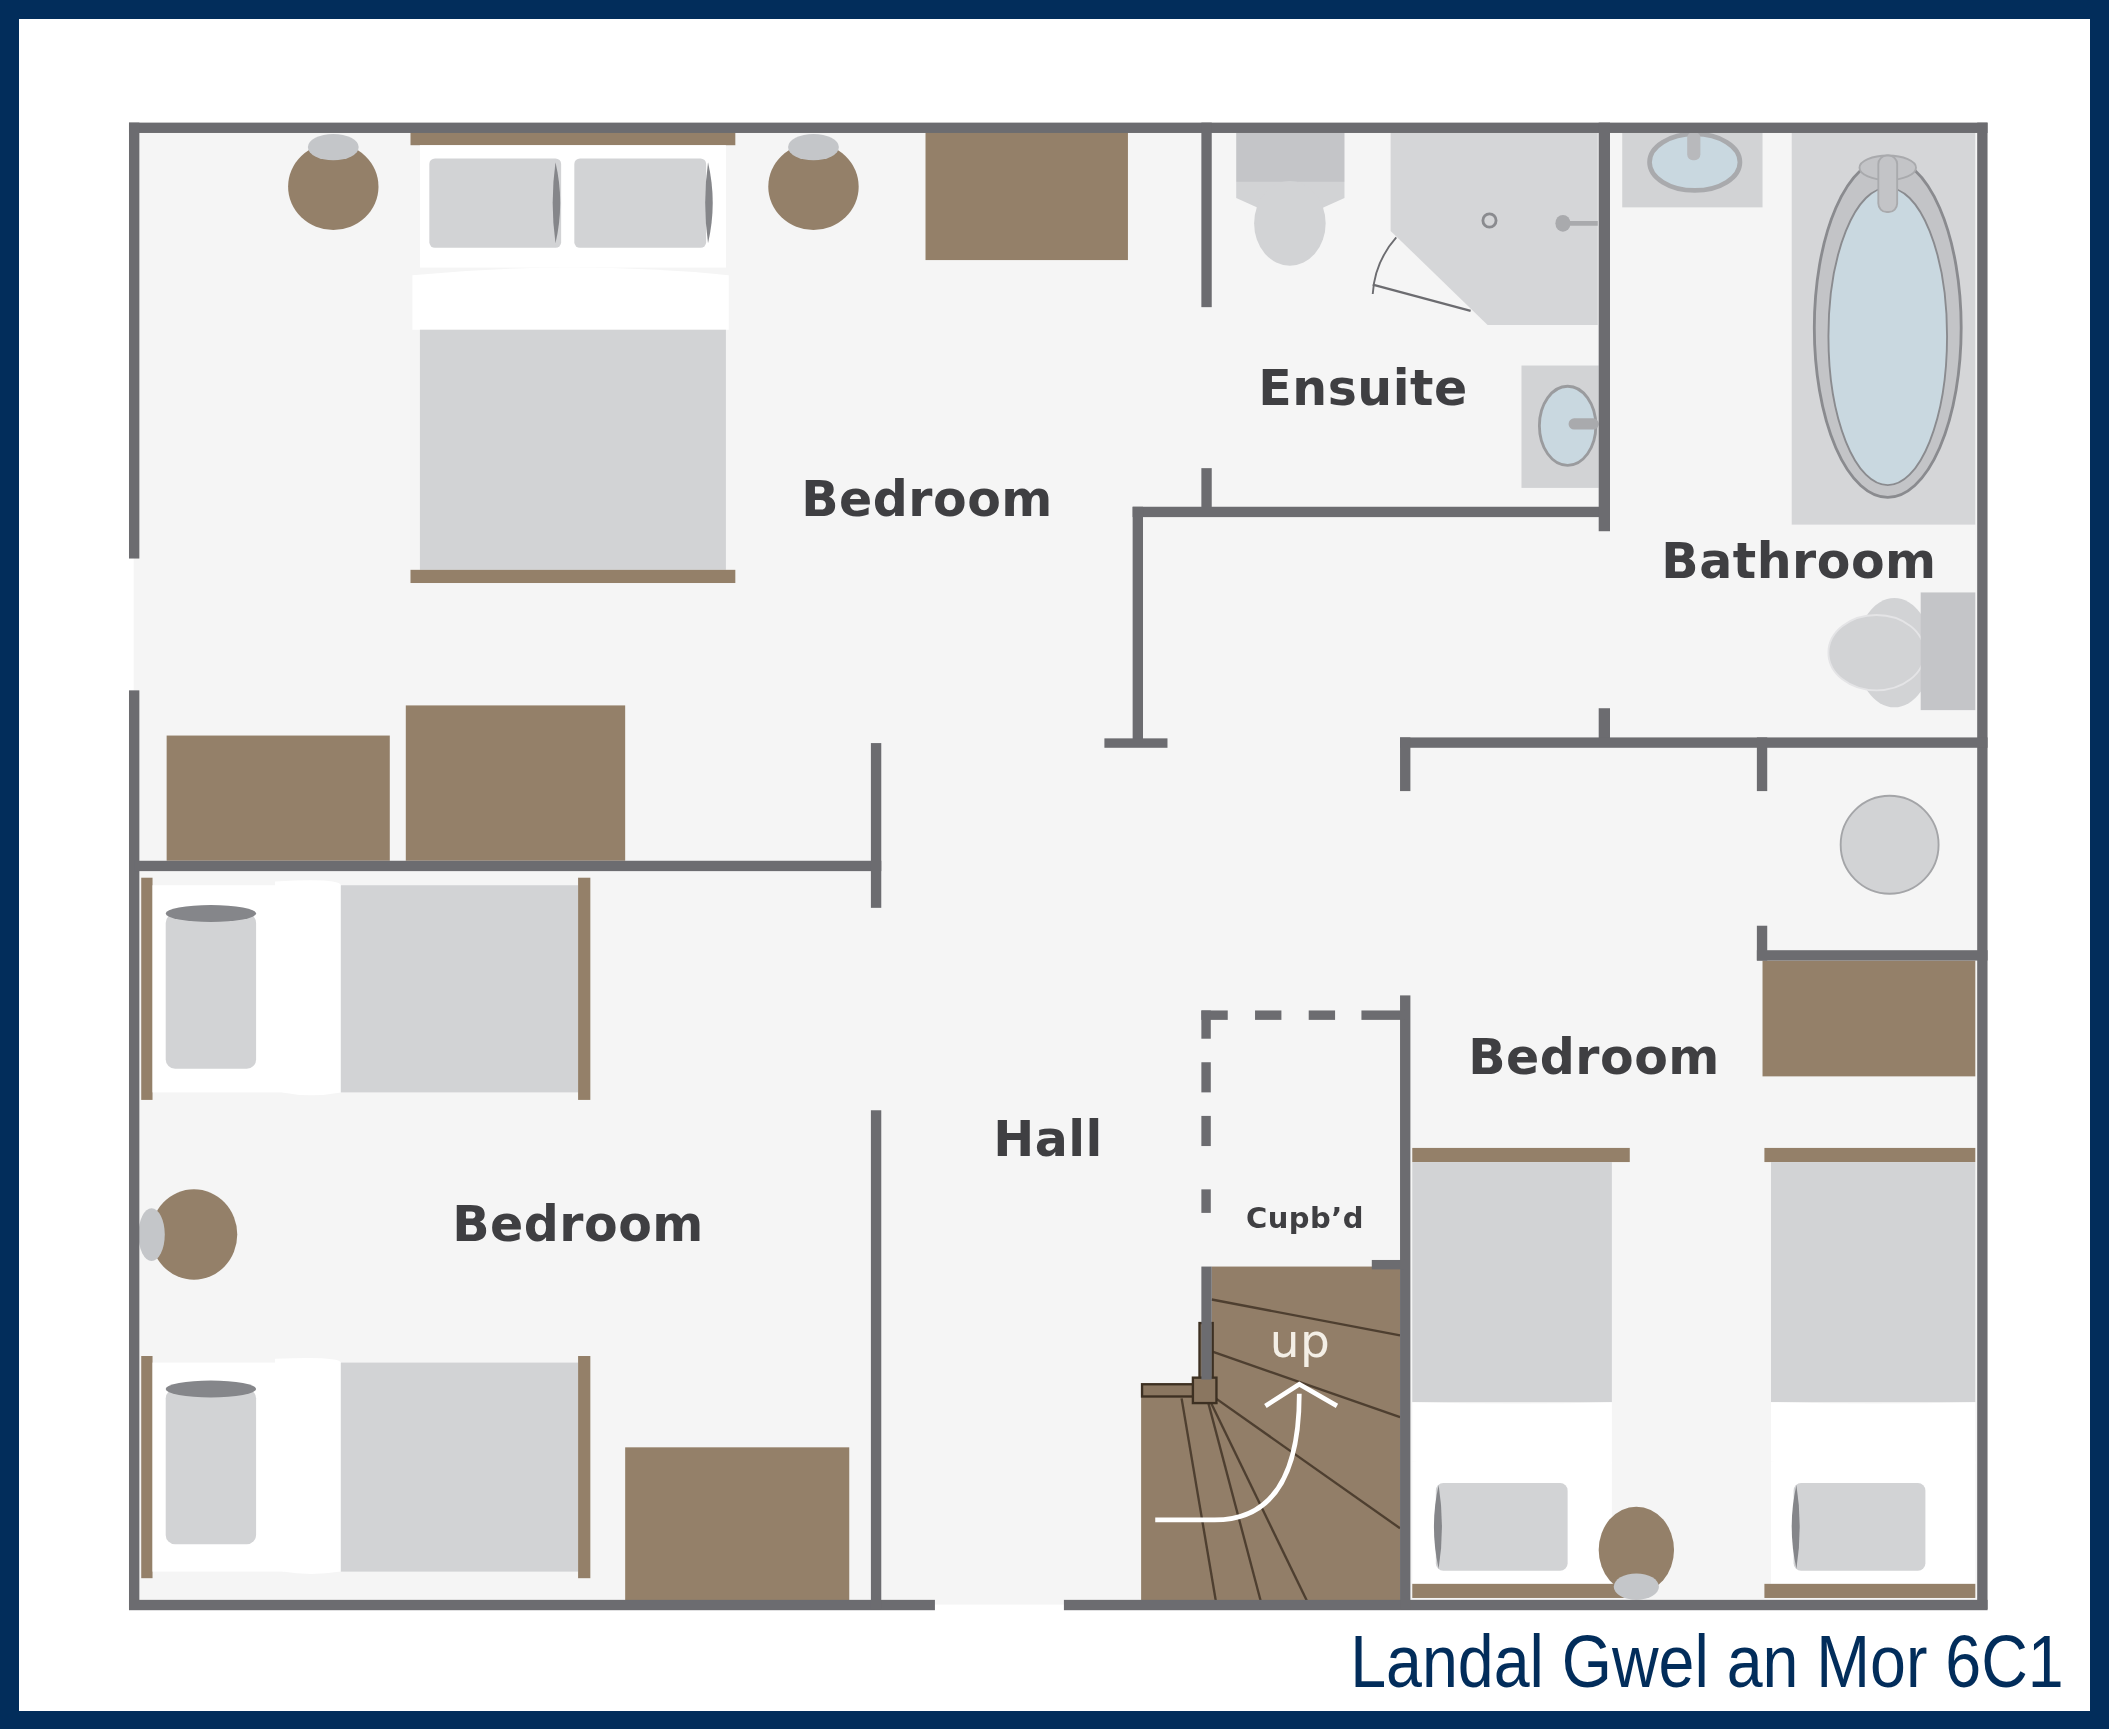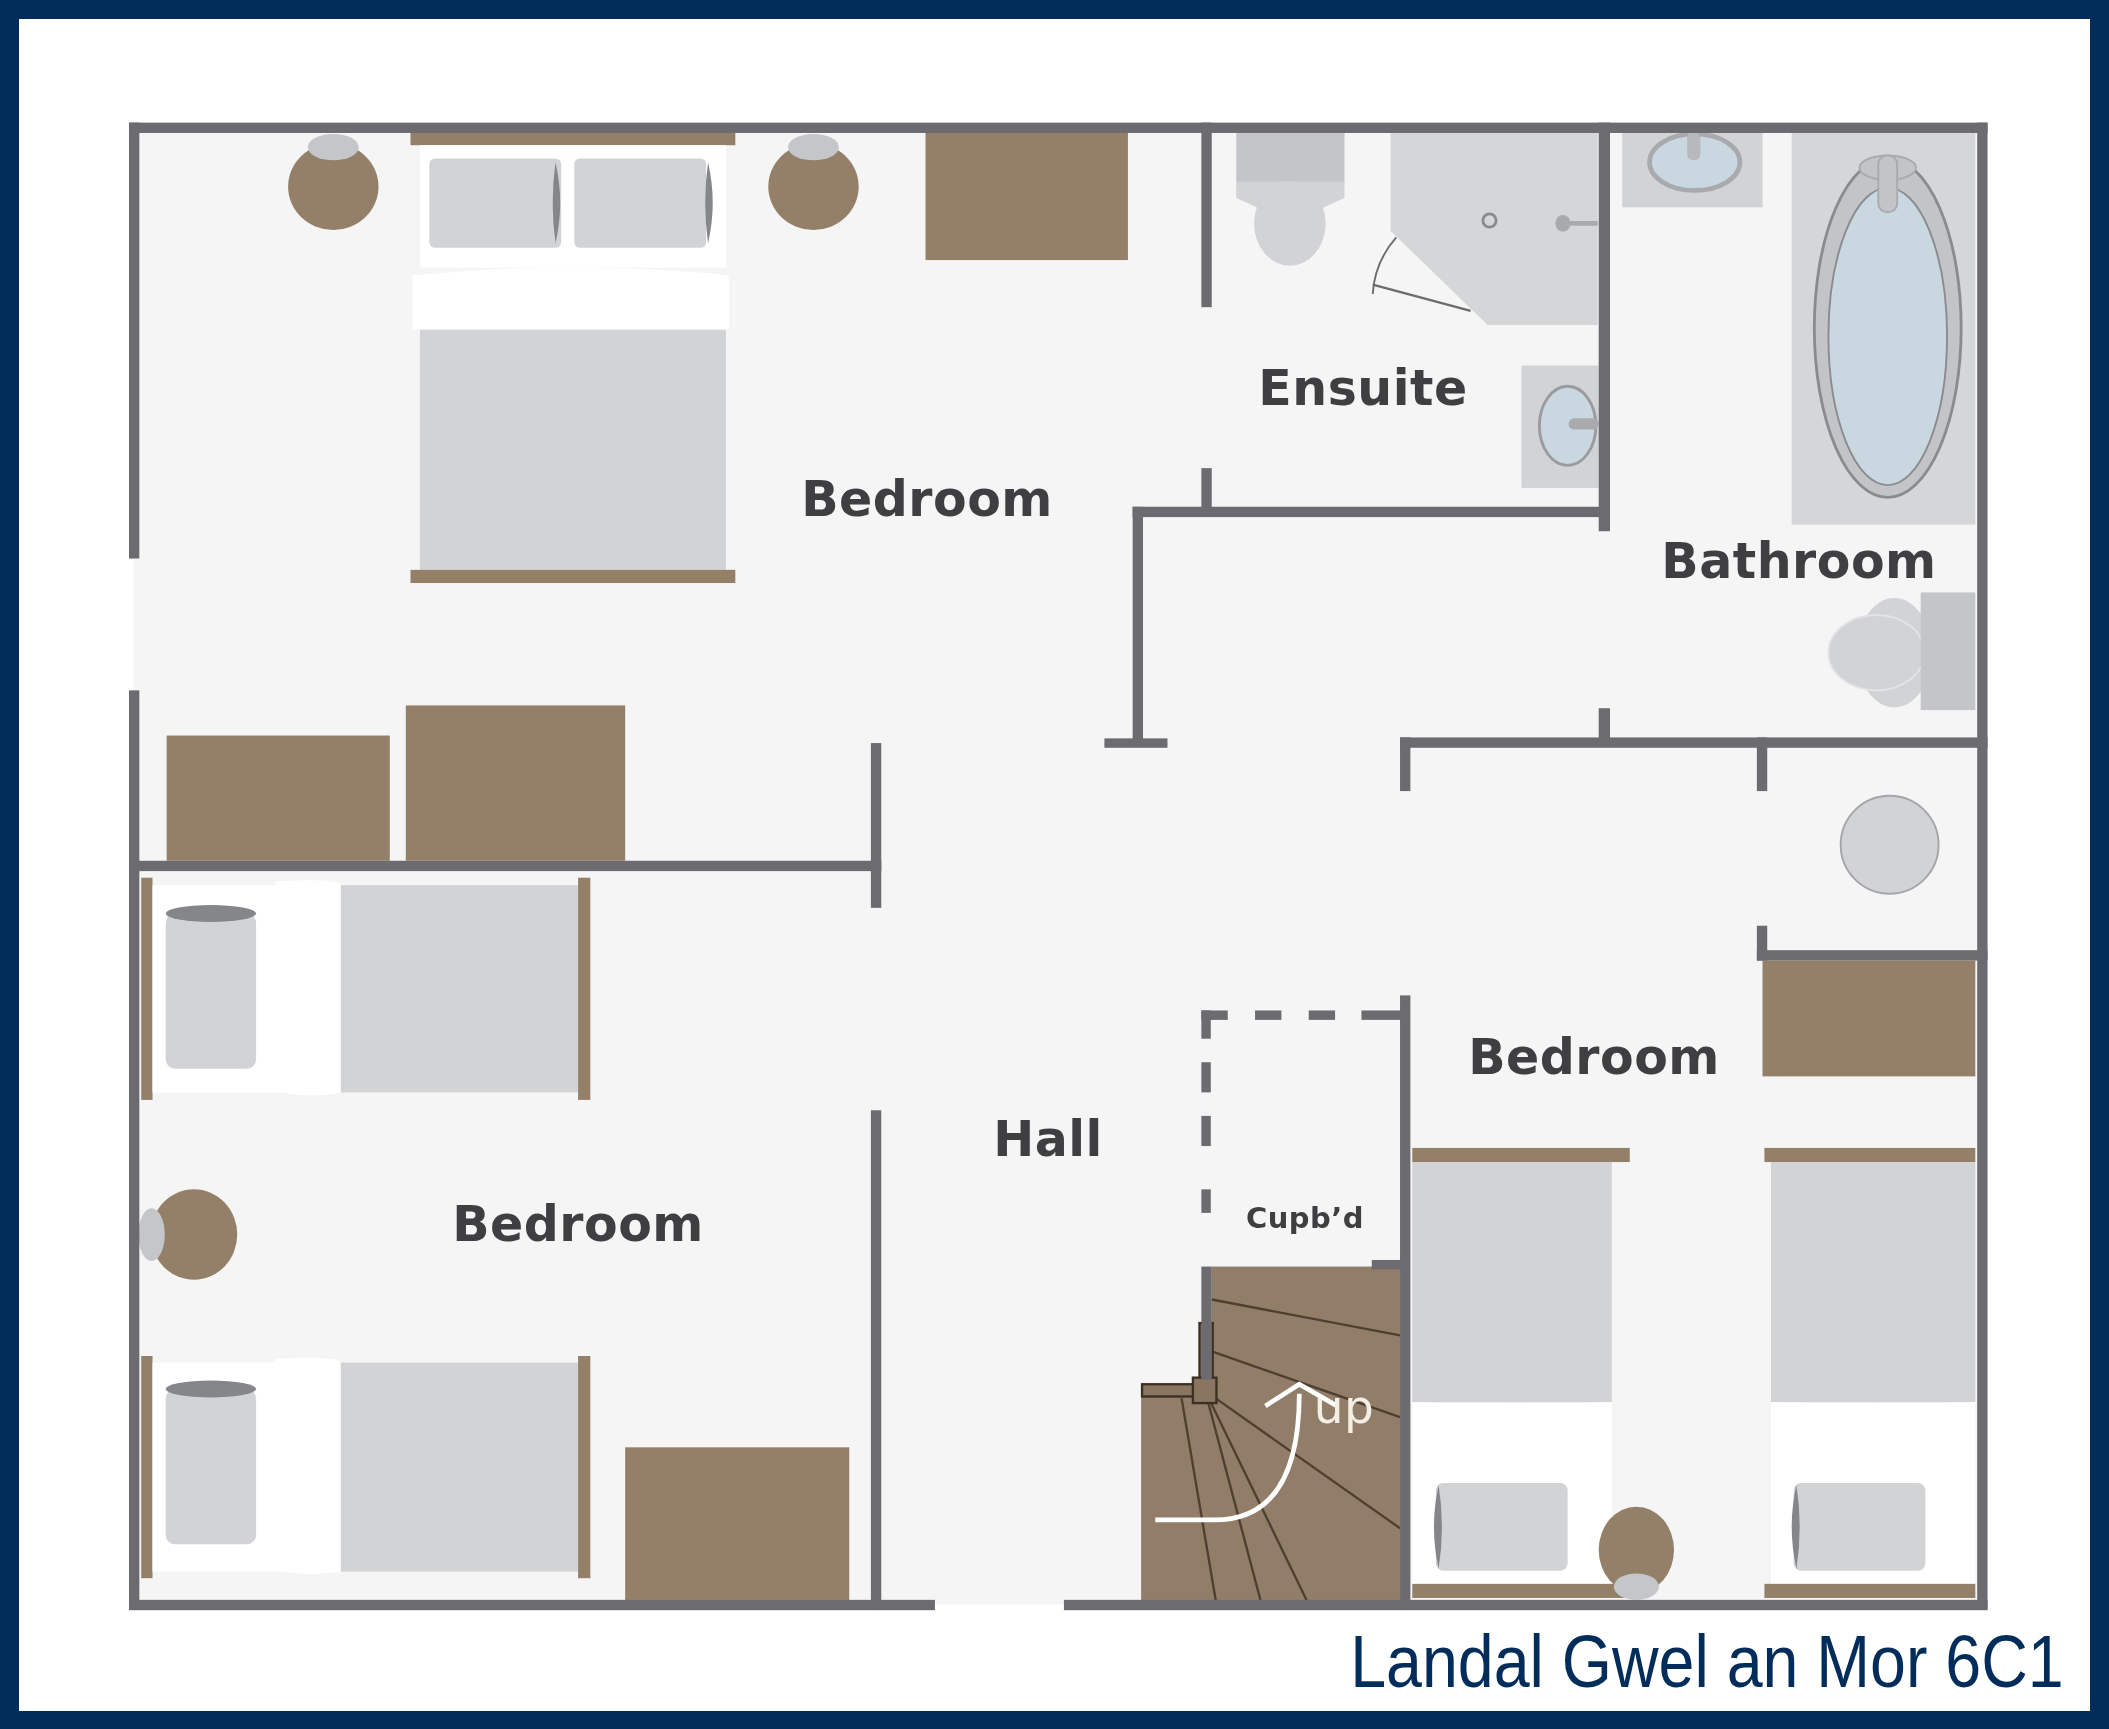--- a/index.html
+++ b/index.html
@@ -205,16 +205,16 @@
   </g>
 </svg>
 
 <div class="room-label" style="left:927px;top:499px;">Bedroom</div>
 <div class="room-label" style="left:1363px;top:388px;">Ensuite</div>
 <div class="room-label" style="left:1799px;top:561px;">Bathroom</div>
 <div class="room-label" style="left:578px;top:1224px;">Bedroom</div>
 <div class="room-label" style="left:1048px;top:1139px;">Hall</div>
 <div class="room-label small" style="left:1305px;top:1218px;">Cupb’d</div>
 <div class="room-label" style="left:1594px;top:1057px;">Bedroom</div>
-<div class="room-label up" style="left:1300px;top:1406px;margin-left:44px;">up</div>
+<div class="room-label up" style="left:1300px;top:1340px;">up</div>
 
 <div class="title">Landal Gwel an Mor 6C1</div>
 
 
 </body></html>

